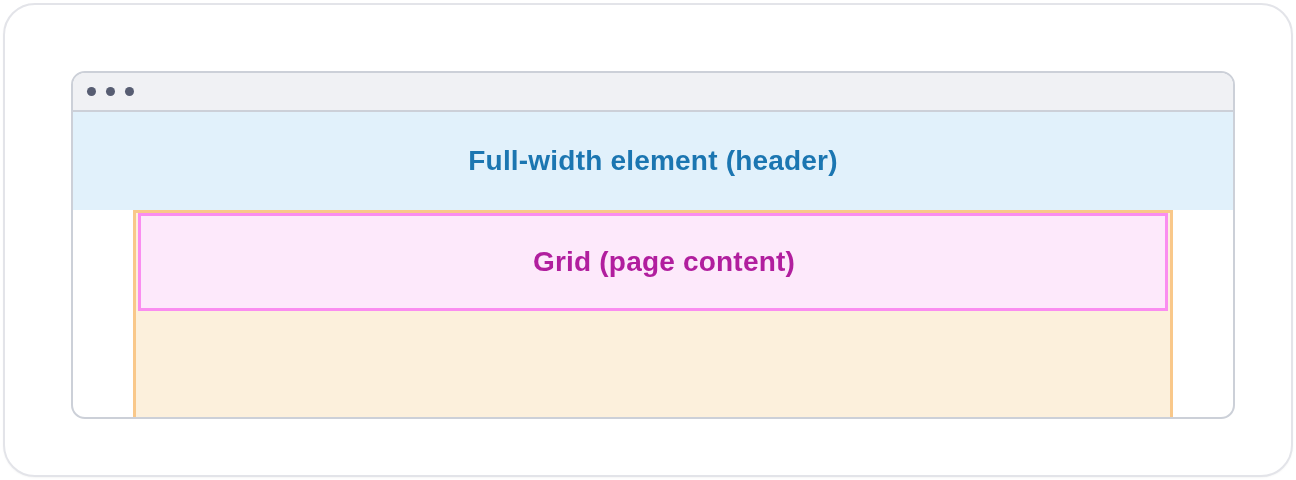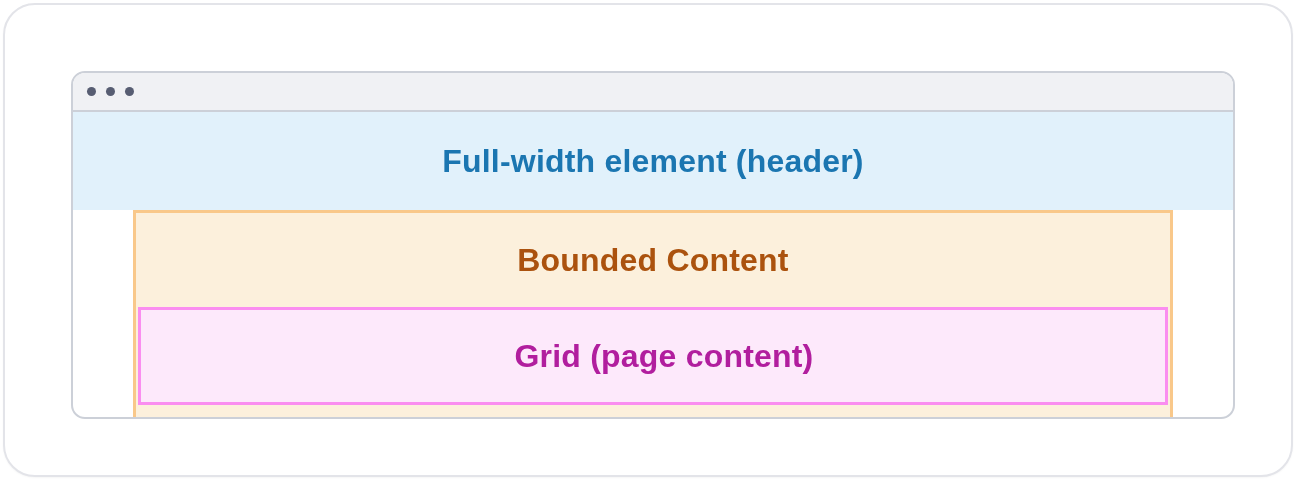--- a/index.html
+++ b/index.html
@@ -41,21 +41,21 @@
     align-items: center;
     padding-left: 14px;
     gap: 10px;
   }
   .window-dot {
     width: 9px; height: 9px;
     border-radius: 50%;
     background: #575d72;
   }
   .band-label {
-    font-size: 32px;
+    font-size: 28px;
     font-weight: bold;
     letter-spacing: 0.2px;
   }
   .full-width-header {
     height: 98px;
     background: #e1f1fb;
     display: flex;
     align-items: center;
     justify-content: center;
     color: #1b76b1;
@@ -97,23 +97,20 @@
         <span class="window-dot"></span>
         <span class="window-dot"></span>
         <span class="window-dot"></span>
       </div>
 
       <div class="full-width-header">
         <span class="band-label">Full-width element (header)</span>
       </div>
 
       <div class="bounded-content">
-        <div class="bounded-label-area">
-          <span class="band-label">Bounded Content</span>
-        </div>
         <div class="grid-box">
           <span class="band-label">Grid (page content)</span>
         </div>
       </div>
 
     </div>
   </div>
 </div>
 
 </body></html>

